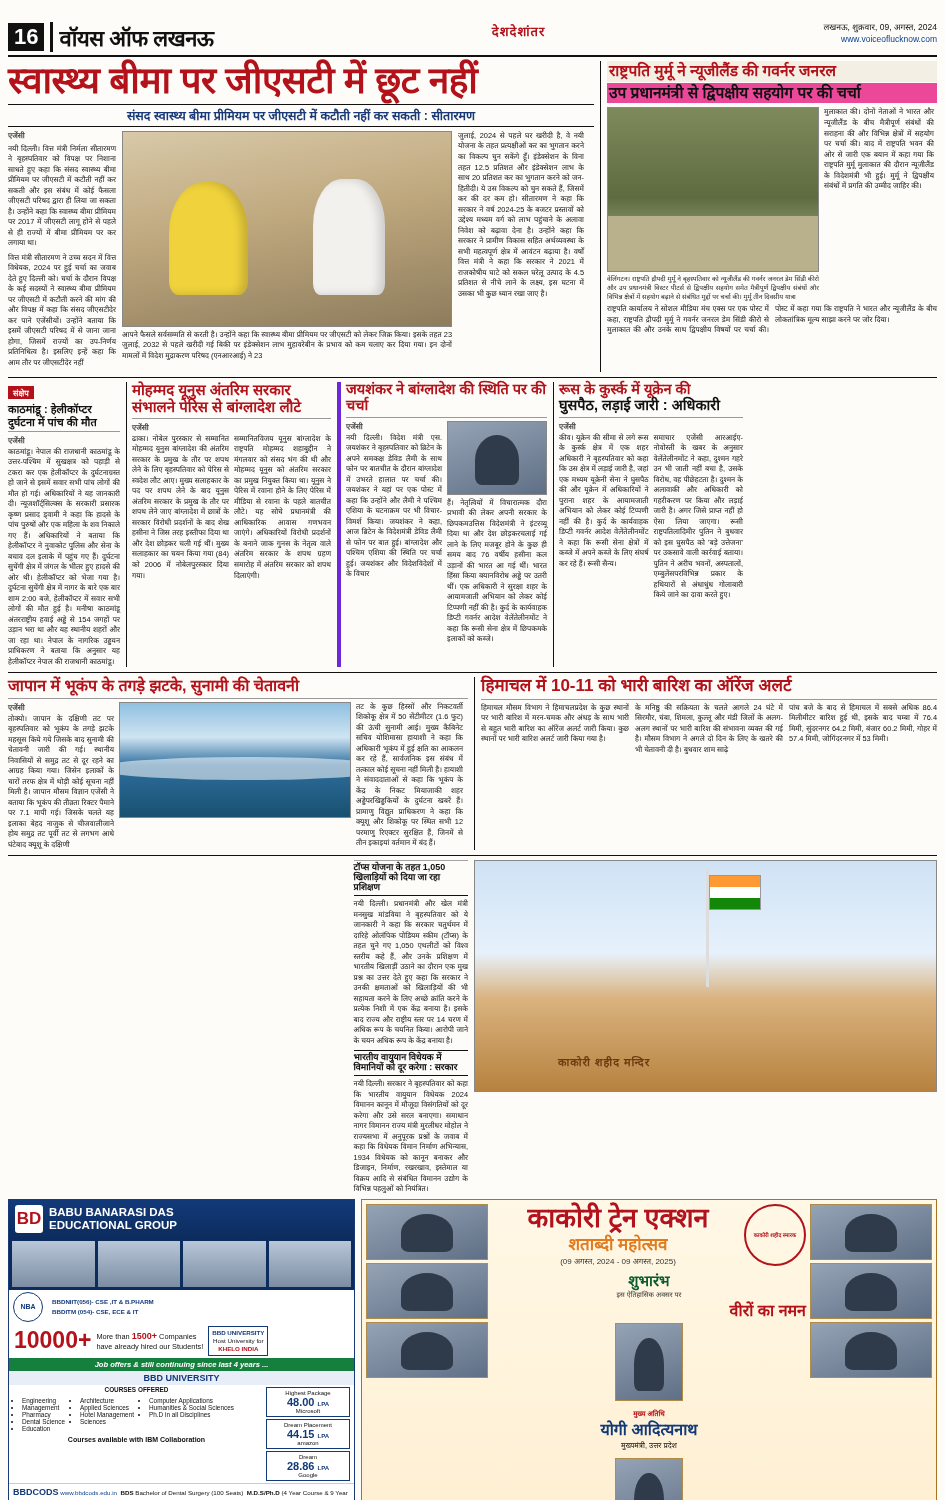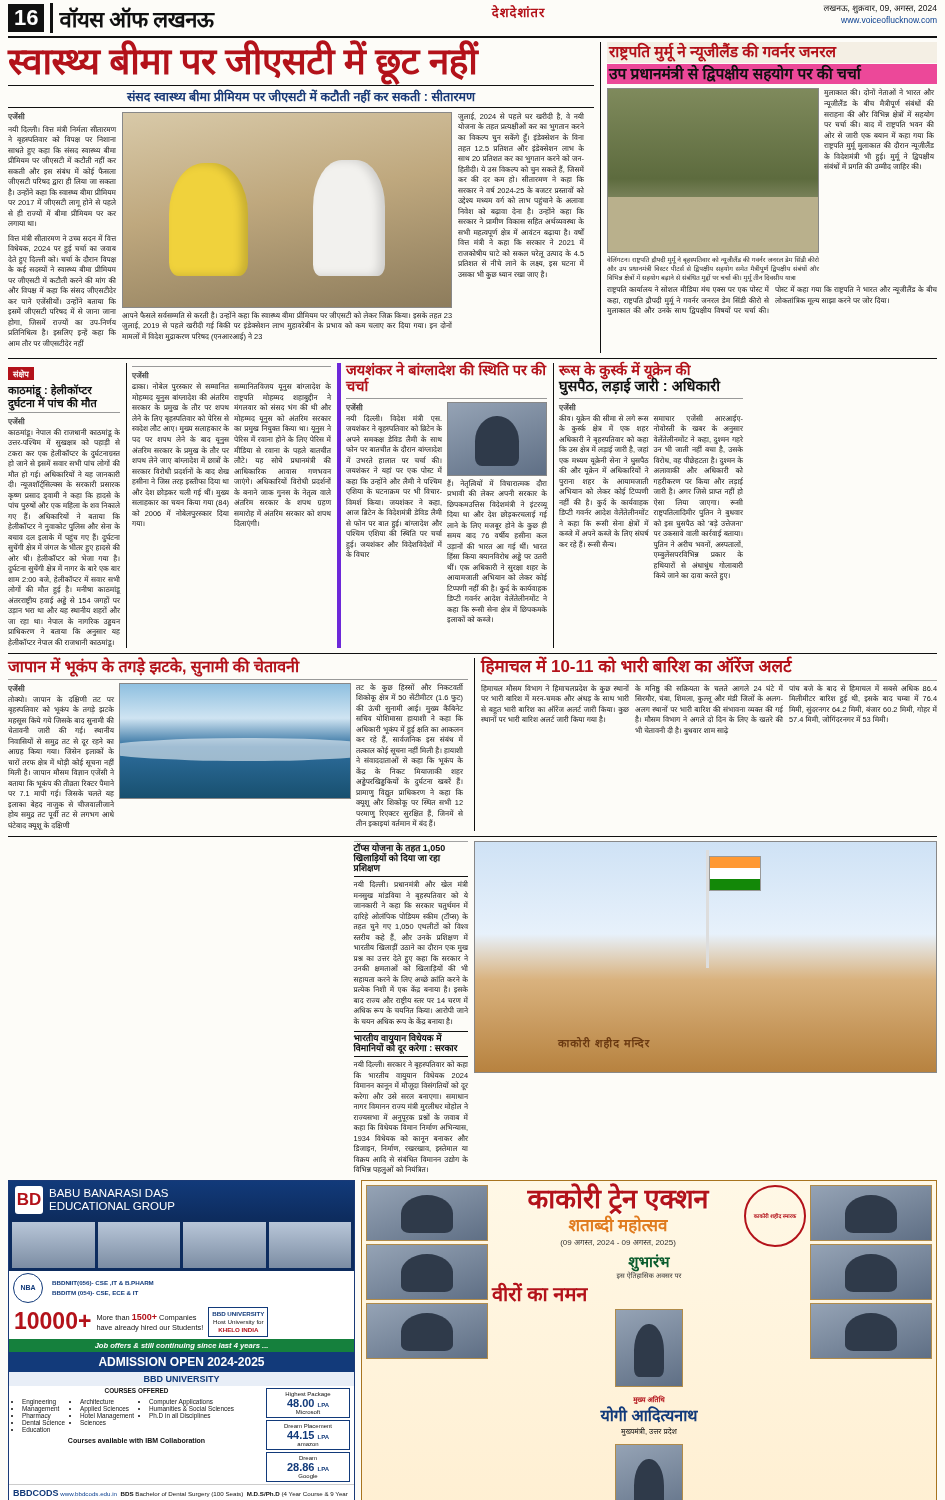--- a/index.html
+++ b/index.html
@@ -5,21 +5,21 @@
   * { box-sizing: border-box; }
   html, body { margin:0; padding:0; }
   body {
     width:945px; height:1500px;
     background:#fdfcf8;
     font-family:"Liberation Sans", sans-serif;
     color:#111;
     overflow:hidden;
     position:relative;
   }
-  .page { width:945px; height:1224px; padding:3px 8px; position:relative; }
+  .page { width:945px; height:1224px; padding:22px 8px; position:relative; }
 
   
   .masthead { display:flex; align-items:flex-start; justify-content:space-between; border-bottom:2px solid #111; padding-bottom:3px; }
   .mh-left { display:flex; align-items:center; gap:6px; }
   .pageno { font-size:22px; font-weight:bold; background:#111; color:#fff; padding:1px 6px; letter-spacing:0; }
   .paper-name { font-size:22px; font-weight:bold; letter-spacing:-0.5px; border-left:3px solid #111; padding-left:6px; }
   .mh-center { text-align:center; }
   .mh-center .logo { font-size:13px; font-weight:bold; color:#b3121a; letter-spacing:1px; }
   .mh-right { text-align:right; font-size:8.5px; line-height:1.4; }
   .mh-right .site { color:#0a3f8f; }
@@ -44,21 +44,21 @@
   .photo.portrait { background:linear-gradient(160deg,#95a3b5,#5f6f85); }
   .photo.portrait:after{content:"";position:absolute;left:28%;top:18%;width:44%;height:70%;background:#2f3a4a;border-radius:50% 50% 16% 16%;}
   .photo.sea { background:linear-gradient(180deg,#8fc0e0 0%,#cfe4f2 30%,#2e6e9e 55%,#18506f 100%); }
   .photo.sea:after{content:"";position:absolute;left:-10%;top:48%;width:130%;height:20%;background:rgba(255,255,255,.55);border-radius:50%;}
   .photo.temple { background:linear-gradient(180deg,#cfe2f5 0%,#e7f1fb 40%,#d9b27e 60%,#b7823f 100%); }
 
   
   .ad-bbd { border:1px solid #1a3a77; background:#fff; }
   .bbd-top { background:linear-gradient(180deg,#123a7a,#0d2c5e); color:#fff; display:flex; align-items:center; gap:6px; padding:5px 6px; }
   .bbd-logo { width:28px;height:28px;background:#fff;color:#b3121a;font-weight:bold;font-size:17px;display:flex;align-items:center;justify-content:center;border-radius:3px;}
-  .bbd-name { font-size:11.5px; font-weight:normal; line-height:1.15; }
+  .bbd-name { font-size:11.5px; font-weight:bold; line-height:1.15; }
   .bbd-strip { display:flex; gap:3px; padding:3px; background:#0d2c5e; }
   .bbd-strip div { flex:1; height:46px; background:linear-gradient(180deg,#b8c6d8,#7c8da3); }
   .bbd-codes { font-size:6.2px; padding:3px 5px; color:#123a7a; font-weight:bold; line-height:1.5; }
   .bbd-10k { display:flex; align-items:center; gap:5px; padding:2px 5px; }
   .bbd-10k .big { font-size:23px; font-weight:bold; color:#b3121a; }
   .bbd-10k .mid { font-size:7.4px; line-height:1.25; }
   .bbd-10k .mid b { color:#b3121a; font-size:9px; }
   .bbd-univ { font-size:6.2px; text-align:center; border:1px solid #123a7a; padding:2px 3px; line-height:1.3; }
   .bbd-joboffer { font-size:7.6px; font-style:italic; font-weight:bold; text-align:center; padding:2px; }
   .adm-head { background:#123a7a; color:#fff; font-size:12px; font-weight:bold; text-align:center; padding:3px; }
@@ -69,21 +69,21 @@
   .pkg .v { font-size:11px; font-weight:bold; color:#123a7a; }
   .inst-row { font-size:6.2px; padding:2px 4px; border-top:1px solid #ccc; line-height:1.4; }
   .inst-row b.nm { font-size:9px; color:#123a7a; }
 
   
   .ad-kakori { border:1px solid #a8741f; background:linear-gradient(180deg,#fff8e6,#ffeccb); position:relative; overflow:hidden; }
   .kak-title { font-size:27px; font-weight:bold; color:#b3121a; text-align:center; line-height:1.05; text-shadow:1px 1px 0 #fff; }
   .kak-sub { font-size:17px; font-weight:bold; color:#e07b1f; text-align:center; }
   .kak-dates { font-size:8px; text-align:center; color:#333; }
   .kak-shubh { font-size:15px; font-weight:bold; color:#0a5c2e; text-align:center; }
-  .kak-veer { font-size:20px; font-weight:bold; color:#b3121a; text-align:left; }
+  .kak-veer { font-size:16px; font-weight:bold; color:#b3121a; text-align:right; }
   .kak-yogi { font-size:16px; font-weight:bold; color:#123a7a; text-align:center; }
   .kak-names { display:flex; justify-content:space-around; font-size:7.5px; font-weight:bold; text-align:center; color:#123a7a; }
   .kak-grid { display:flex; justify-content:space-between; font-size:6.2px; text-align:center; padding:0 4px; }
   .kak-bar { background:#0a5c2e; color:#fff; font-size:7px; text-align:center; padding:2px; }
   .kak-foot { background:#b3121a; color:#fff; font-size:5.8px; padding:3px 4px; line-height:1.4; text-align:justify; }
   .sec-title { font-weight:bold; line-height:1.1; }
 </style>
 </head>
 <body>
 
@@ -113,21 +113,21 @@
 
       <div style="display:flex; gap:6px; margin-top:4px;">
         <div style="width:108px;" class="body-col">
           <div class="byline">एजेंसी</div>
           <p>नयी दिल्ली। वित्त मंत्री निर्मला सीतारमण ने बृहस्पतिवार को विपक्ष पर निशाना साधते हुए कहा कि संसद स्वास्थ्य बीमा प्रीमियम पर जीएसटी में कटौती नहीं कर सकती और इस संबंध में कोई फैसला जीएसटी परिषद द्वारा ही लिया जा सकता है। उन्होंने कहा कि स्वास्थ्य बीमा प्रीमियम पर 2017 में जीएसटी लागू होने से पहले से ही राज्यों में बीमा प्रीमियम पर कर लगाया था।</p>
           <p>वित्त मंत्री सीतारमण ने उच्च सदन में वित्त विधेयक, 2024 पर हुई चर्चा का जवाब देते हुए दिल्ली को। चर्चा के दौरान विपक्ष के कई सदस्यों ने स्वास्थ्य बीमा प्रीमियम पर जीएसटी में कटौती करने की मांग की और विपक्ष में कहा कि संसद जीएसटीदेर कर पाने एजेंसीयों। उन्होंने बताया कि इसमें जीएसटी परिषद में से जाना जाना होगा, जिसमें राज्यों का उप-निर्णय प्रतिनिधित्व है। इसलिए इन्हें कहा कि आम तौर पर जीएसटीदेर नहीं</p>
         </div>
         <div style="width:330px;">
           <div class="photo meeting" style="width:330px;height:196px;border:1px solid #888;"></div>
           <div class="body-col" style="margin-top:3px;">
-            <p>आपने फैसले सर्वसम्मति से करती है। उन्होंने कहा कि स्वास्थ्य बीमा प्रीमियम पर जीएसटी को लेकर जिक्र किया। इसके तहत 23 जुलाई, 2019 से पहले खरीदी गई बिकी पर इंडेक्सेशन लाभ मुहावरेबीन के प्रभाव को कम चलाए कर दिया गया। इन दोनों मामलों में विदेश मुद्राकरण परिषद (एनआरआई) ने 23</p>
+            <p>आपने फैसले सर्वसम्मति से करती है। उन्होंने कहा कि स्वास्थ्य बीमा प्रीमियम पर जीएसटी को लेकर जिक्र किया। इसके तहत 23 जुलाई, 2032 से पहले खरीदी गई बिकी पर इंडेक्सेशन लाभ मुहावरेबीन के प्रभाव को कम चलाए कर दिया गया। इन दोनों मामलों में विदेश मुद्राकरण परिषद (एनआरआई) ने 23</p>
           </div>
         </div>
         <div style="width:126px;" class="body-col">
           <p>जुलाई, 2024 से पहले घर खरीदी है, वे नयी योजना के तहत प्रत्यक्षीओं कर का भुगतान करने का विकल्प चुन सकेंगे हूँ। इंडेक्सेशन के विना तहत 12.5 प्रतिशत और इंडेक्सेशन लाभ के साथ 20 प्रतिशत कर का भुगतान करने को जन-हितीदी।
 ये उस विकल्प को चुन सकते हैं, जिसमें कर की दर कम हो। सीतारमण ने कहा कि सरकार ने वर्ष 2024-25 के बजटर प्रस्तावों को उद्देश्य मध्यम वर्ग को लाभ पहुंचाने के अलावा निवेश को बढ़ावा देना है। उन्होंने कहा कि सरकार ने प्रामीण विकास सहित अर्थव्यवस्था के सभी महत्वपूर्ण क्षेत्र में आवंटन बढ़ाया है। वर्षों वित्त मंत्री ने कहा कि सरकार ने 2021 में राजकोषीय घाटे को सकल घरेलू उत्पाद के 4.5 प्रतिशत से नीचे लाने के लक्ष्य, इस घटना में उसका भी कुछ ध्यान रखा जाए है।</p>
         </div>
       </div>
     </div>
 
     <div style="width:337px; border-left:1px solid #111; padding-left:6px;">
@@ -152,20 +152,21 @@
 
     <div style="width:112px;">
       <div style="background:#b3121a;color:#fff;font-size:8px;font-weight:bold;display:inline-block;padding:1px 5px;">संक्षेप</div>
       <div class="sec-title" style="font-size:11px;color:#111;margin-top:3px;">काठमांडू : हेलीकॉप्टर दुर्घटना में पांच की मौत</div>
       <div class="thinrule" style="margin:3px 0;"></div>
       <div class="byline">एजेंसी</div>
       <div class="body-col">काठमांडू। नेपाल की राजधानी काठमांडू के उत्तर-पश्चिम में सुखक्षत्र को पहाड़ी से टकरा कर एक हेलीकॉप्टर के दुर्घटनाग्रस्त हो जाने से इसमें सवार सभी पांच लोगों की मौत हो गई। अधिकारियों ने यह जानकारी दी। न्यूजशॉर्ट्सिल्क्स के सरकारी प्रसारक कृष्ण प्रसाद ड्वामी ने कहा कि हादसे के पांच पुरुषों और एक महिला के शव निकाले गए हैं। अधिकारियों ने बताया कि हेलीकॉप्टर ने नुवाकोट पुलिस और सेना के बचाव दल इलाके में पहुंच गए हैं। दुर्घटना सुचेंगी क्षेत्र में जंगल के भीतर हुए हादसे की ओर थी। हेलीकॉप्टर को भेजा गया है। दुर्घटना सुचेंगी क्षेत्र में नागर के बारे एक बार शाम 2:00 बजे, हेलीकॉप्टर में सवार सभी लोगों की मौत हुई है। मनीषा काठमांडू अंतरराष्ट्रीय हवाई अड्डे से 154 जगहों पर उड़ान भरा था और यह स्थानीय शहरों और जा रहा था। नेपाल के नागरिक उड्डयन प्राधिकरण ने बताया कि अनुसार यह हेलीकॉप्टर नेपाल की राजधानी काठमांडू।</div>
     </div>
 
     <div style="width:205px; border-left:1px solid #111; padding-left:5px;">
+      <div class="hl" style="font-size:15px;color:#b3121a;">मोहम्मद यूनुस अंतरिम सरकार संभालने पेरिस से बांग्लादेश लौटे</div>
       <div class="thinrule" style="margin:3px 0;"></div>
       <div class="byline">एजेंसी</div>
       <div style="display:flex; gap:5px;">
         <div class="body-col" style="width:98px;">ढाका। नोबेल पुरस्कार से सम्मानित मोहम्मद यूनुस बांग्लादेश की अंतरिम सरकार के प्रमुख के तौर पर शपथ लेने के लिए बृहस्पतिवार को पेरिस से स्वदेश लौट आए। मुख्य सलाहकार के पद पर शपथ लेने के बाद यूनुस अंतरिम सरकार के प्रमुख के तौर पर शपथ लेने जाए बांग्लादेश में छात्रों के सरकार विरोधी प्रदर्शनों के बाद शेख हसीना ने जिस तरह इस्तीफा दिया था और देश छोड़कर चली गई थीं। मुख्य सलाहकार का चयन किया गया (84) को 2006 में नोबेलपुरस्कार दिया गया।</div>
         <div class="body-col" style="width:98px;">सम्मानितविजय यूनुस बांग्लादेश के राष्ट्रपति मोहम्मद शहाबुद्दीन ने मंगलवार को संसद भंग की थी और मोहम्मद यूनुस को अंतरिम सरकार का प्रमुख नियुक्त किया था। यूनुस ने पेरिस में रवाना होने के लिए पेरिस में मीडिया से रवाना के पहले बातचीत लौटे। यह सोचे प्रधानमंत्री की आधिकारिक आवास गणभवन जाएंगे। अधिकारियों विरोधी प्रदर्शनों के बनाने जाक गुनस के नेतृत्व वाले अंतरिम सरकार के शपथ ग्रहण समारोह में अंतरिम सरकार को शपथ दिलाएंगी।</div>
       </div>
     </div>
 
     <div style="width:210px; border-left:4px solid #6d28d9; padding-left:5px;">
       <div class="hl" style="font-size:14.5px;color:#b3121a;">जयशंकर ने बांग्लादेश की स्थिति पर की चर्चा</div>
@@ -279,21 +280,20 @@
           <span>Companies</span>
           <div>have already hired our Students!</div>
         </div>
         <div class="bbd-univ">
           <div style="font-weight:bold;color:#123a7a;">BBD UNIVERSITY</div>
           <div>Host University for</div>
           <div style="color:#b3121a;font-weight:bold;">KHELO INDIA</div>
         </div>
       </div>
       <div class="bbd-joboffer" style="background:#15803d;color:#fff;">Job offers &amp; still continuing since last 4 years ...</div>
-      <div class="adm-head">ADMISSION OPEN 2024-2025</div>
       <div class="adm-sub">BBD UNIVERSITY</div>
       <div style="display:flex;">
         <div style="flex:1;">
           <div style="font-size:6.4px;font-weight:bold;text-align:center;padding:1px;">COURSES OFFERED</div>
           <div class="courses">
             <ul>
               <li>Engineering</li>
               <li>Management</li>
               <li>Pharmacy</li>
               <li>Dental Science</li>

